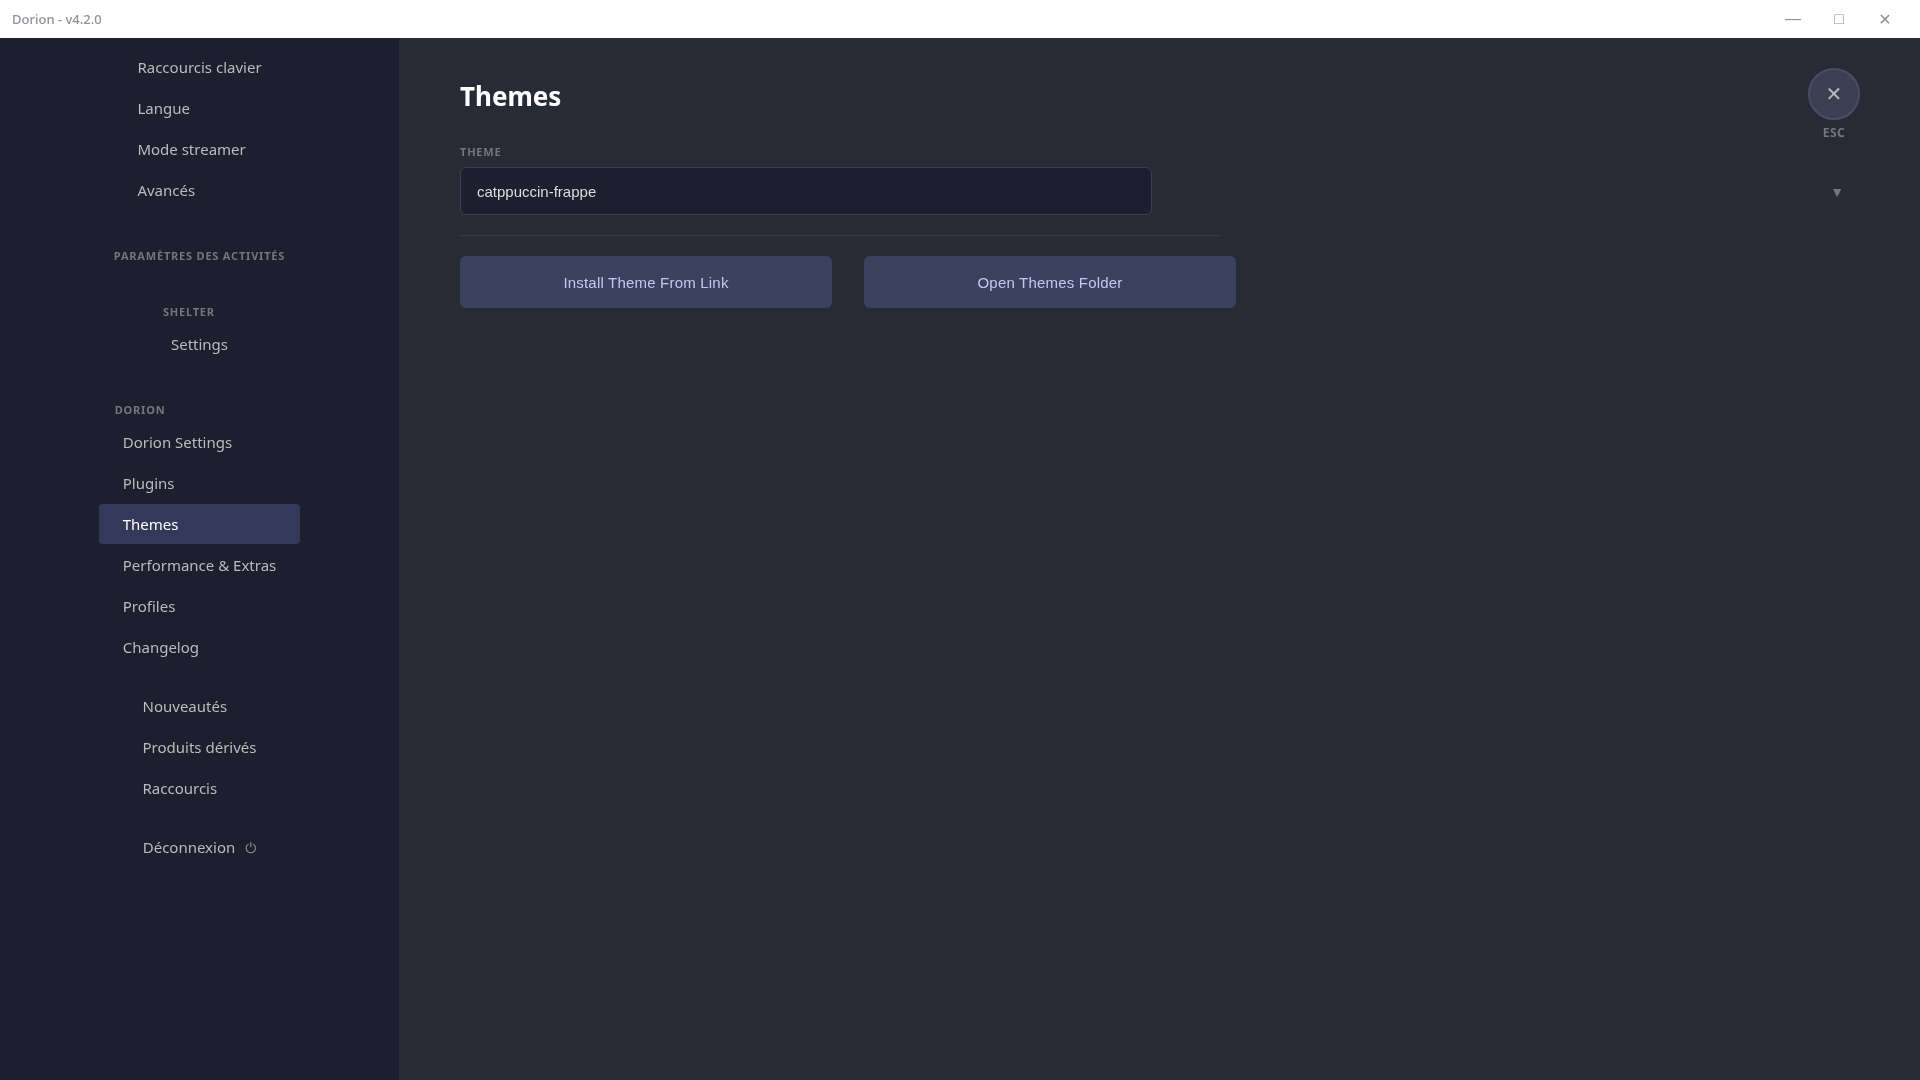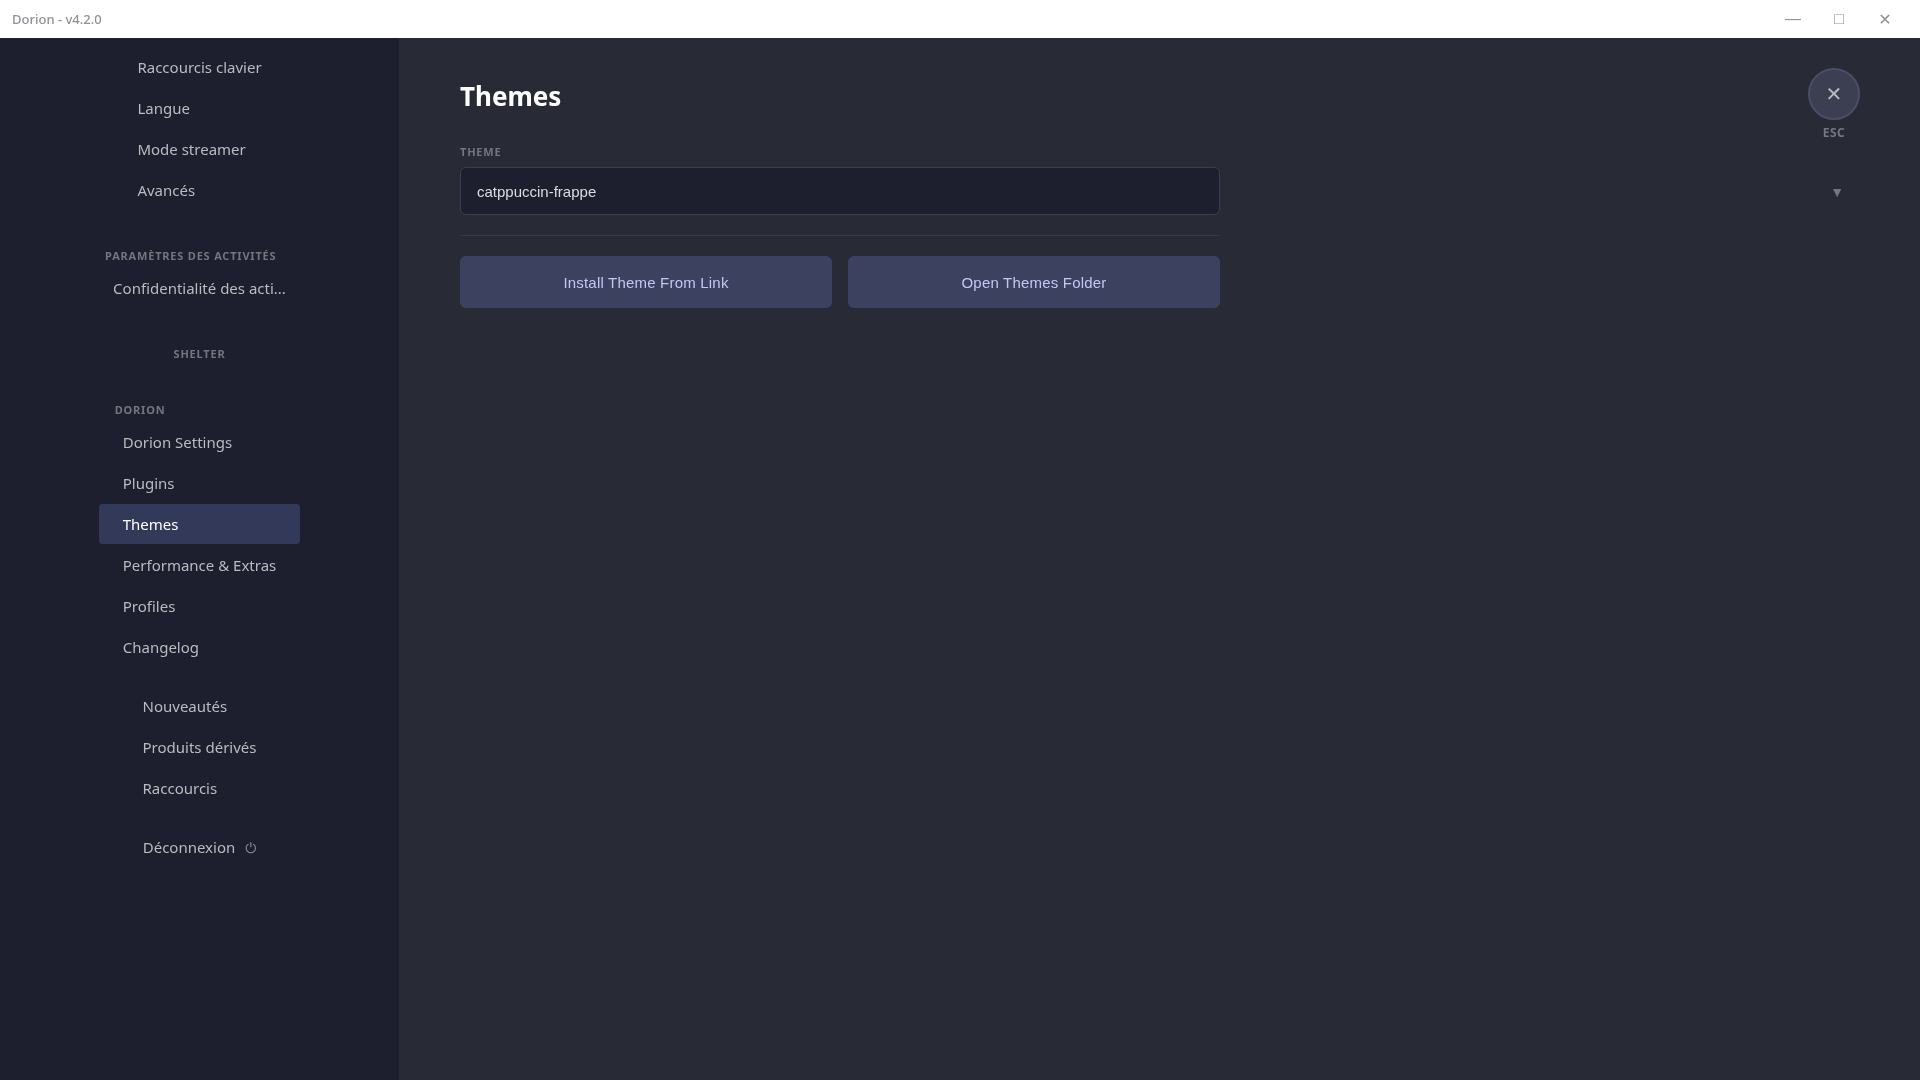--- a/index.html
+++ b/index.html
@@ -175,21 +175,21 @@
       letter-spacing: 0.8px;
       margin-bottom: 8px;
     }
 
     .theme-select-wrapper {
       position: relative;
       margin-bottom: 20px;
     }
 
     .theme-select {
-      width: 760px;
+      width: 692px;
       height: 48px;
       background: #1e1f2e;
       border: 1px solid #3c3f52;
       border-radius: 6px;
       color: #dcddde;
       font-size: 15px;
       padding: 0 16px;
       appearance: none;
       cursor: pointer;
       outline: none;
@@ -208,21 +208,21 @@
     .divider-line {
       width: 760px;
       height: 1px;
       background: rgba(255,255,255,0.07);
       margin: 16px 0 20px 0;
     }
 
     
     .buttons-row {
       display: flex;
-      gap: 16px;
+      gap: 32px;
     }
 
     .action-btn {
       flex: 1;
       max-width: 372px;
       height: 52px;
       background: rgba(114, 137, 218, 0.25);
       border: none;
       border-radius: 6px;
       color: #c4c8f0;
@@ -253,27 +253,27 @@
       <div class="sidebar-item">Raccourcis clavier</div>
       <div class="sidebar-item">Langue</div>
       <div class="sidebar-item">Mode streamer</div>
       <div class="sidebar-item">Avancés</div>
     </div>
 
     <div class="sidebar-divider"></div>
 
     <div>
       <div class="sidebar-section-label">Paramètres des activités</div>
-      <div class="sidebar-item">Confidentialité des acti...</div>
     </div>
 
     <div class="sidebar-divider"></div>
 
     <div>
       <div class="sidebar-section-label">Shelter</div>
+      <div class="sidebar-item">Settings</div>
     </div>
 
     <div class="sidebar-divider"></div>
 
     <div>
       <div class="sidebar-section-label">Dorion</div>
       <div class="sidebar-item">Dorion Settings</div>
       <div class="sidebar-item">Plugins</div>
       <div class="sidebar-item active">Themes</div>
       <div class="sidebar-item">Performance &amp; Extras</div>

